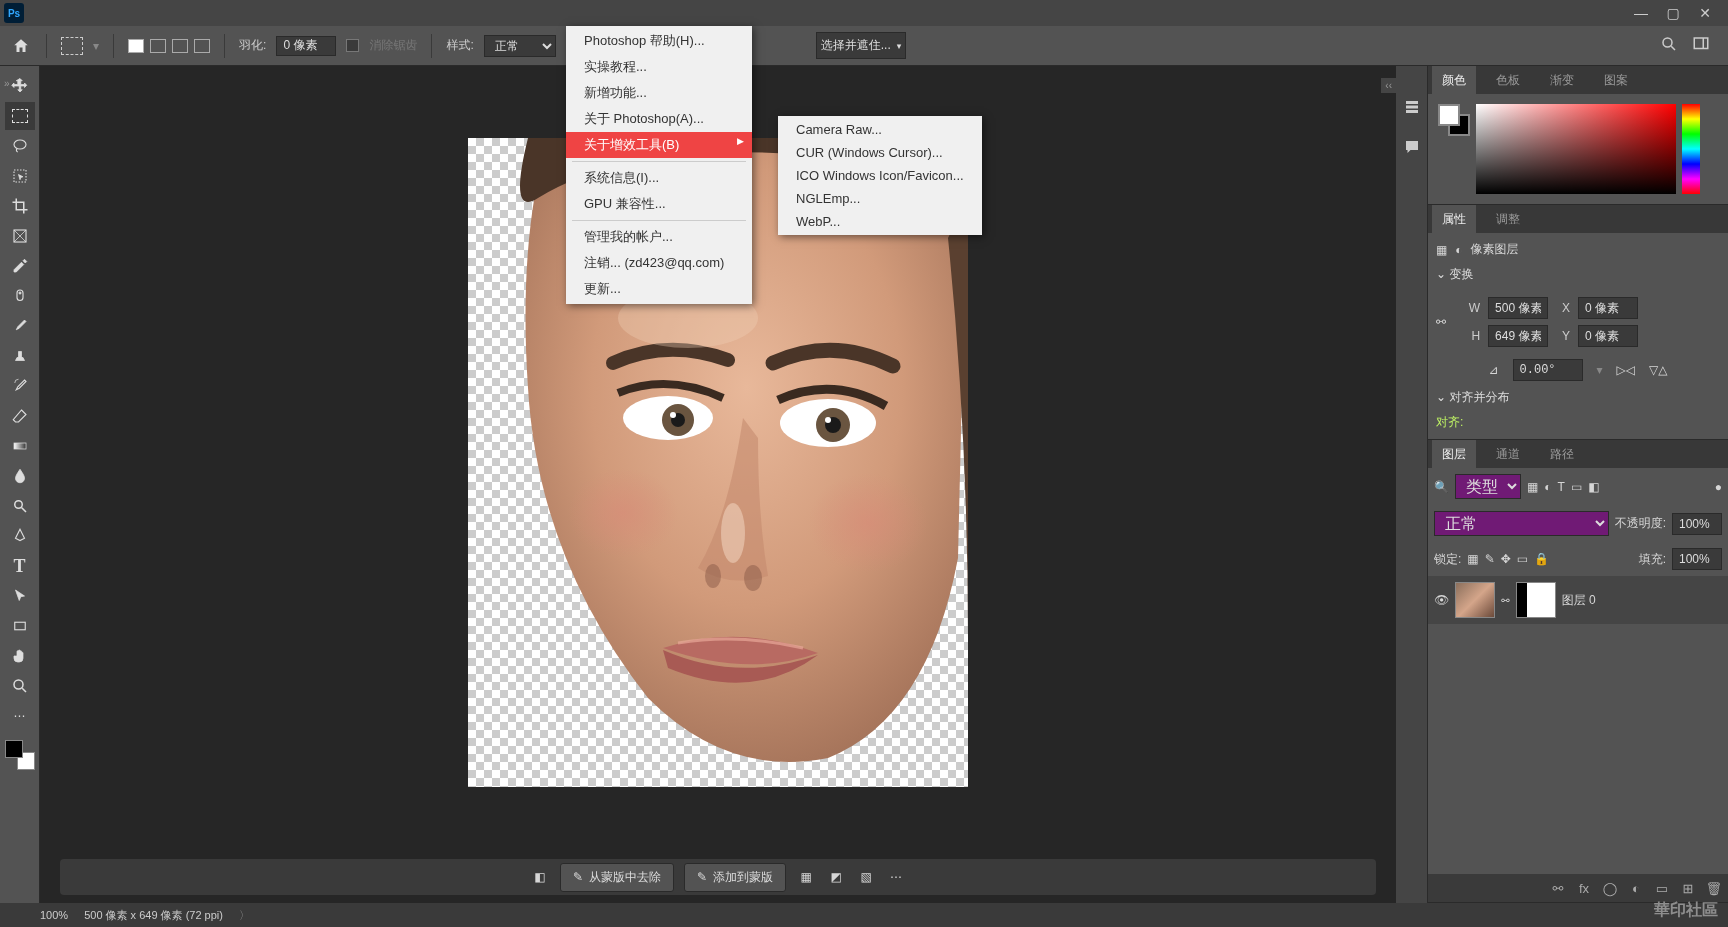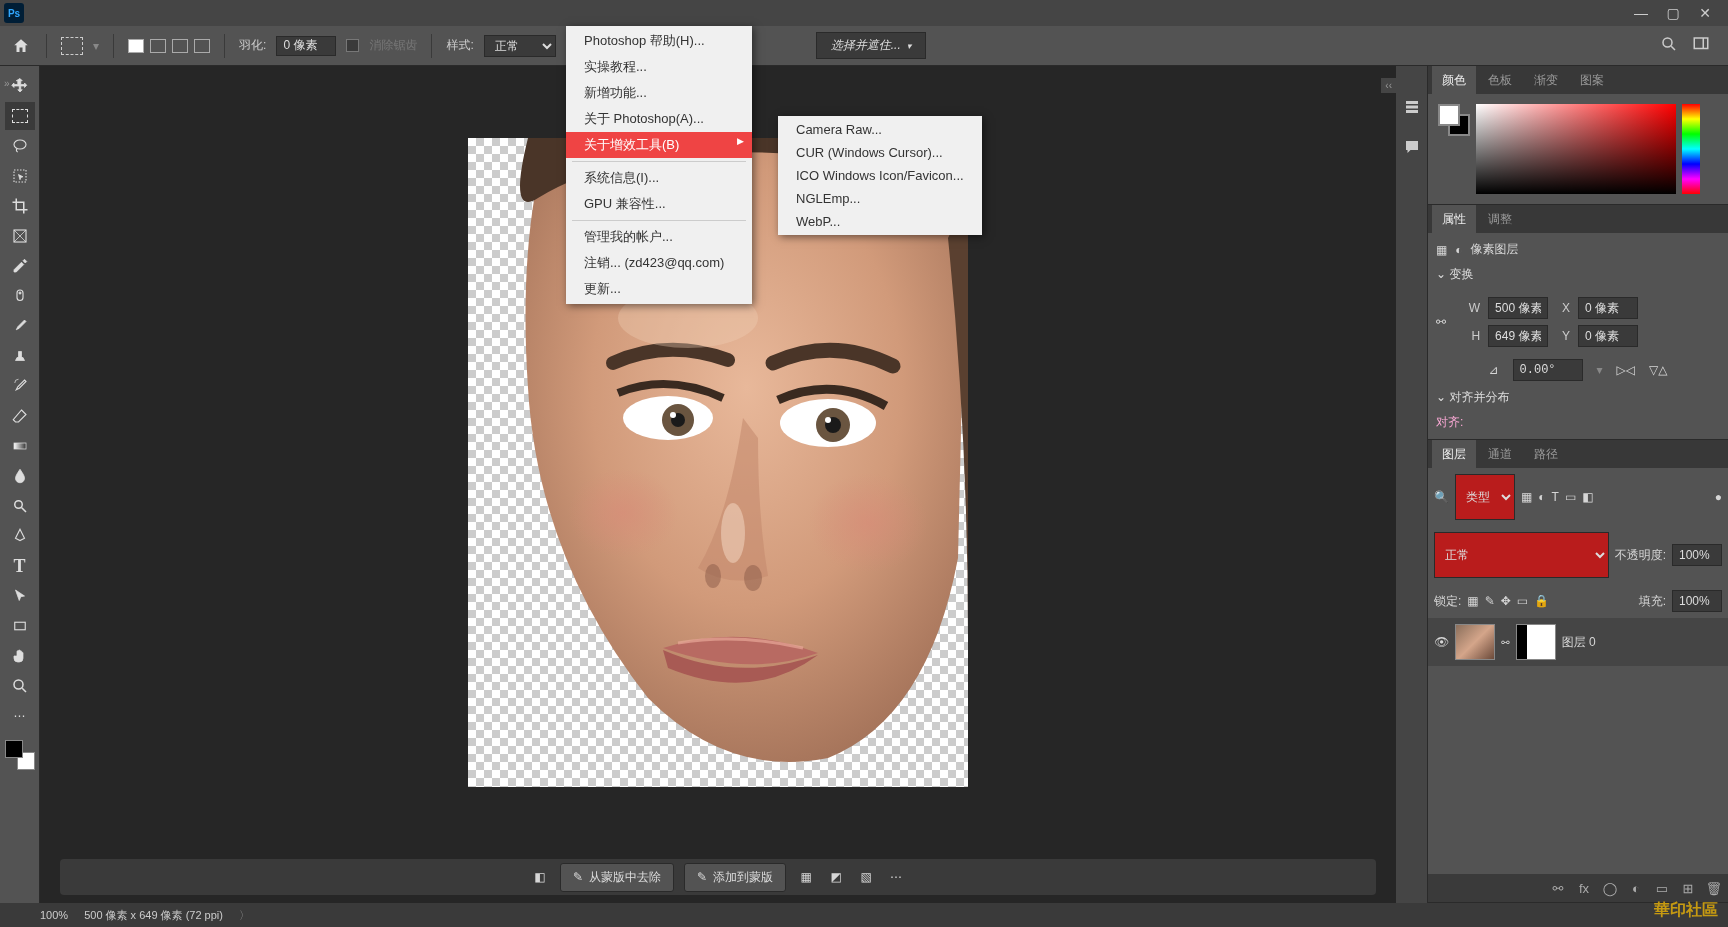--- a/index.html
+++ b/index.html
@@ -14,21 +14,21 @@
 .win-btn { width: 14px; height: 14px; display: flex; align-items: center; justify-content: center; cursor: pointer; color: #ccc; font-size: 14px; }
 
 
 .options-bar { height: 40px; background: #535353; display: flex; align-items: center; padding: 0 10px; gap: 10px; border-bottom: 1px solid #2a2a2a; }
 .home-icon { width: 22px; height: 22px; display: flex; align-items: center; justify-content: center; }
 .opt-sep { width: 1px; height: 24px; background: #3a3a3a; margin: 0 4px; }
 .opt-label { color: #ccc; }
 .opt-input { background: #3a3a3a; border: 1px solid #2a2a2a; color: #ddd; padding: 2px 6px; width: 60px; font-size: 12px; }
 .opt-checkbox { width: 13px; height: 13px; border: 1px solid #777; background: #3a3a3a; }
 .opt-select { background: #3a3a3a; border: 1px solid #2a2a2a; color: #ddd; padding: 2px 20px 2px 6px; font-size: 12px; }
-.opt-button { background: #3a3a3a; border: 1px solid #2a2a2a; color: #ddd; padding: 4px 14px; font-size: 12px; position: relative; font-style: italic; }
+.opt-button { background: #3a3a3a; border: 1px solid #2a2a2a; color: #ddd; padding: 4px 4px; font-size: 12px; position: relative; }
 .opt-button::after { content: "▾"; margin-left: 6px; font-size: 9px; }
 .icon-box { width: 16px; height: 14px; border: 1px solid #aaa; display: inline-block; }
 .shape-group { display: flex; gap: 6px; align-items: center; }
 .right-icons { margin-left: auto; display: flex; gap: 14px; align-items: center; padding-right: 8px; }
 
 
 .main-area { display: flex; height: calc(100% - 66px - 24px); }
 
 
 .toolbar { width: 40px; background: #535353; display: flex; flex-direction: column; align-items: center; padding-top: 6px; gap: 2px; border-right: 1px solid #2a2a2a; }
@@ -56,21 +56,21 @@
 .mask-btn { background: #535353; border: 1px solid #2a2a2a; color: #ddd; padding: 5px 12px; font-size: 12px; border-radius: 3px; display: flex; align-items: center; gap: 6px; }
 .mini-icon { width: 20px; height: 20px; display: flex; align-items: center; justify-content: center; }
 
 
 .right-side { width: 332px; background: #535353; display: flex; }
 .right-strip { width: 32px; background: #454545; display: flex; flex-direction: column; align-items: center; padding-top: 30px; gap: 18px; border-right: 1px solid #2a2a2a; }
 .strip-icon { width: 22px; height: 22px; display: flex; align-items: center; justify-content: center; color: #ccc; }
 .panels { flex: 1; display: flex; flex-direction: column; }
 
 .panel { border-bottom: 1px solid #2a2a2a; }
-.panel-tabs { height: 28px; background: #383838; display: flex; align-items: center; padding-left: 4px; gap: 2px; }
+.panel-tabs { height: 28px; background: #383838; display: flex; align-items: center; padding-left: 4px; gap: 10px; }
 .panel-tab { padding: 6px 10px; color: #999; font-size: 12px; cursor: pointer; }
 .panel-tab.active { background: #535353; color: #eee; }
 .panel-body { padding: 8px; background: #535353; }
 
 
 .color-panel-body { display: flex; gap: 6px; align-items: flex-start; padding: 10px; }
 .color-swatch-pair { position: relative; width: 32px; height: 32px; }
 .cs-fg { position: absolute; width: 22px; height: 22px; background: #fff; border: 2px solid #888; top: 0; left: 0; z-index: 2; }
 .cs-bg { position: absolute; width: 22px; height: 22px; background: #000; border: 2px solid #888; bottom: 0; right: 0; }
 .color-field { width: 200px; height: 90px; background: linear-gradient(to top, #000, transparent), linear-gradient(to right, #fff, #f00); position: relative; }
@@ -78,42 +78,42 @@
 
 
 .prop-row { display: flex; align-items: center; gap: 8px; margin: 6px 0; font-size: 12px; }
 .prop-label { color: #ccc; width: 14px; text-align: right; }
 .prop-input { background: #3a3a3a; border: 1px solid #2a2a2a; color: #ddd; padding: 3px 6px; width: 60px; font-size: 12px; }
 .section-head { color: #ddd; font-size: 12px; margin: 8px 0; cursor: pointer; }
 .section-head::before { content: "⌄ "; }
 
 
 .layers-controls { display: flex; align-items: center; gap: 6px; padding: 6px; flex-wrap: wrap; }
-.layers-select { background: #b91c1c; border: 1px solid #2a2a2a; color: #ddd; padding: 14px 6px; font-size: 12px; flex: 1; }
+.layers-select { background: #701a75; border: 1px solid #2a2a2a; color: #ddd; padding: 2px 6px; font-size: 16px; flex: 1; }
 .layer-row { display: flex; align-items: center; gap: 6px; padding: 6px; background: #454545; }
 .layer-thumb { width: 40px; height: 36px; background: linear-gradient(135deg, #8b6f5c 0%, #d4a58a 50%, #6b4a3a 100%); border: 1px solid #888; }
 .layer-mask { width: 40px; height: 36px; background: #fff; border: 1px solid #888; position: relative; }
 .layer-mask::after { content: ""; position: absolute; left: 0; top: 0; width: 10px; height: 100%; background: #000; }
 .layers-footer { display: flex; justify-content: flex-end; gap: 10px; padding: 6px; background: #3a3a3a; }
 .lf-icon { width: 16px; height: 16px; color: #aaa; display: flex; align-items: center; justify-content: center; font-size: 13px; }
 
 
 .dropdown { position: absolute; background: #f0f0f0; color: #333; box-shadow: 2px 2px 8px rgba(0,0,0,0.5); z-index: 1000; min-width: 186px; padding: 2px 0; }
 .dropdown-item { padding: 4px 18px; font-size: 13px; cursor: pointer; position: relative; white-space: nowrap; }
 .dropdown-item.highlighted { background: #ef4444; color: #fff; }
 .dropdown-item.has-sub::after { content: "▶"; position: absolute; right: 8px; font-size: 9px; }
 .dropdown-sep { height: 1px; background: #ccc; margin: 3px 6px; }
 .help-menu { top: 26px; left: 566px; }
 .sub-menu { top: 116px; left: 778px; min-width: 200px; }
 
 
 .status-bar { position: absolute; bottom: 0; left: 0; right: 0; height: 24px; background: #3a3a3a; display: flex; align-items: center; padding: 0 40px; gap: 16px; color: #ccc; font-size: 11px; }
 
 
-.watermark { position: absolute; bottom: 6px; right: 10px; color: #eab308; font-size: 16px; font-weight: bold; opacity: 0.8; z-index: 2000; }
+.watermark { position: absolute; bottom: 6px; right: 10px; color: #a3a3a3; font-size: 16px; font-weight: bold; opacity: 0.8; z-index: 2000; }
 
 .collapse-arrows { position: absolute; top: 78px; right: 332px; color: #999; font-size: 10px; padding: 2px 4px; background: #454545; z-index: 5; }
 .collapse-arrows2 { position: absolute; top: 78px; left: 4px; color: #999; font-size: 10px; }
 
 .face-svg { width: 100%; height: 100%; }
 </style>
 </head>
 <body>
 
 <div class="menubar">
@@ -416,21 +416,21 @@
             </div>
           </div>
           <div class="prop-row" style="justify-content:center;gap:14px">
             <span>⊿</span>
             <input class="prop-input" style="width: 70px; font-family: Liberation Mono, monospace;" value="0.00°">
             <span style="color:#888">▾</span>
             <span>▷◁</span>
             <span>▽△</span>
           </div>
           <div class="section-head">对齐并分布</div>
-          <div style="color:#f9a8d4;font-size:12px">对齐:</div>
+          <div style="color:#bef264;font-size:12px">对齐:</div>
         </div>
       </div>
 
       <div class="panel" style="flex:1;display:flex;flex-direction:column">
         <div class="panel-tabs">
           <div class="panel-tab active">图层</div>
           <div class="panel-tab">通道</div>
           <div class="panel-tab">路径</div>
         </div>
         <div class="layers-controls">

